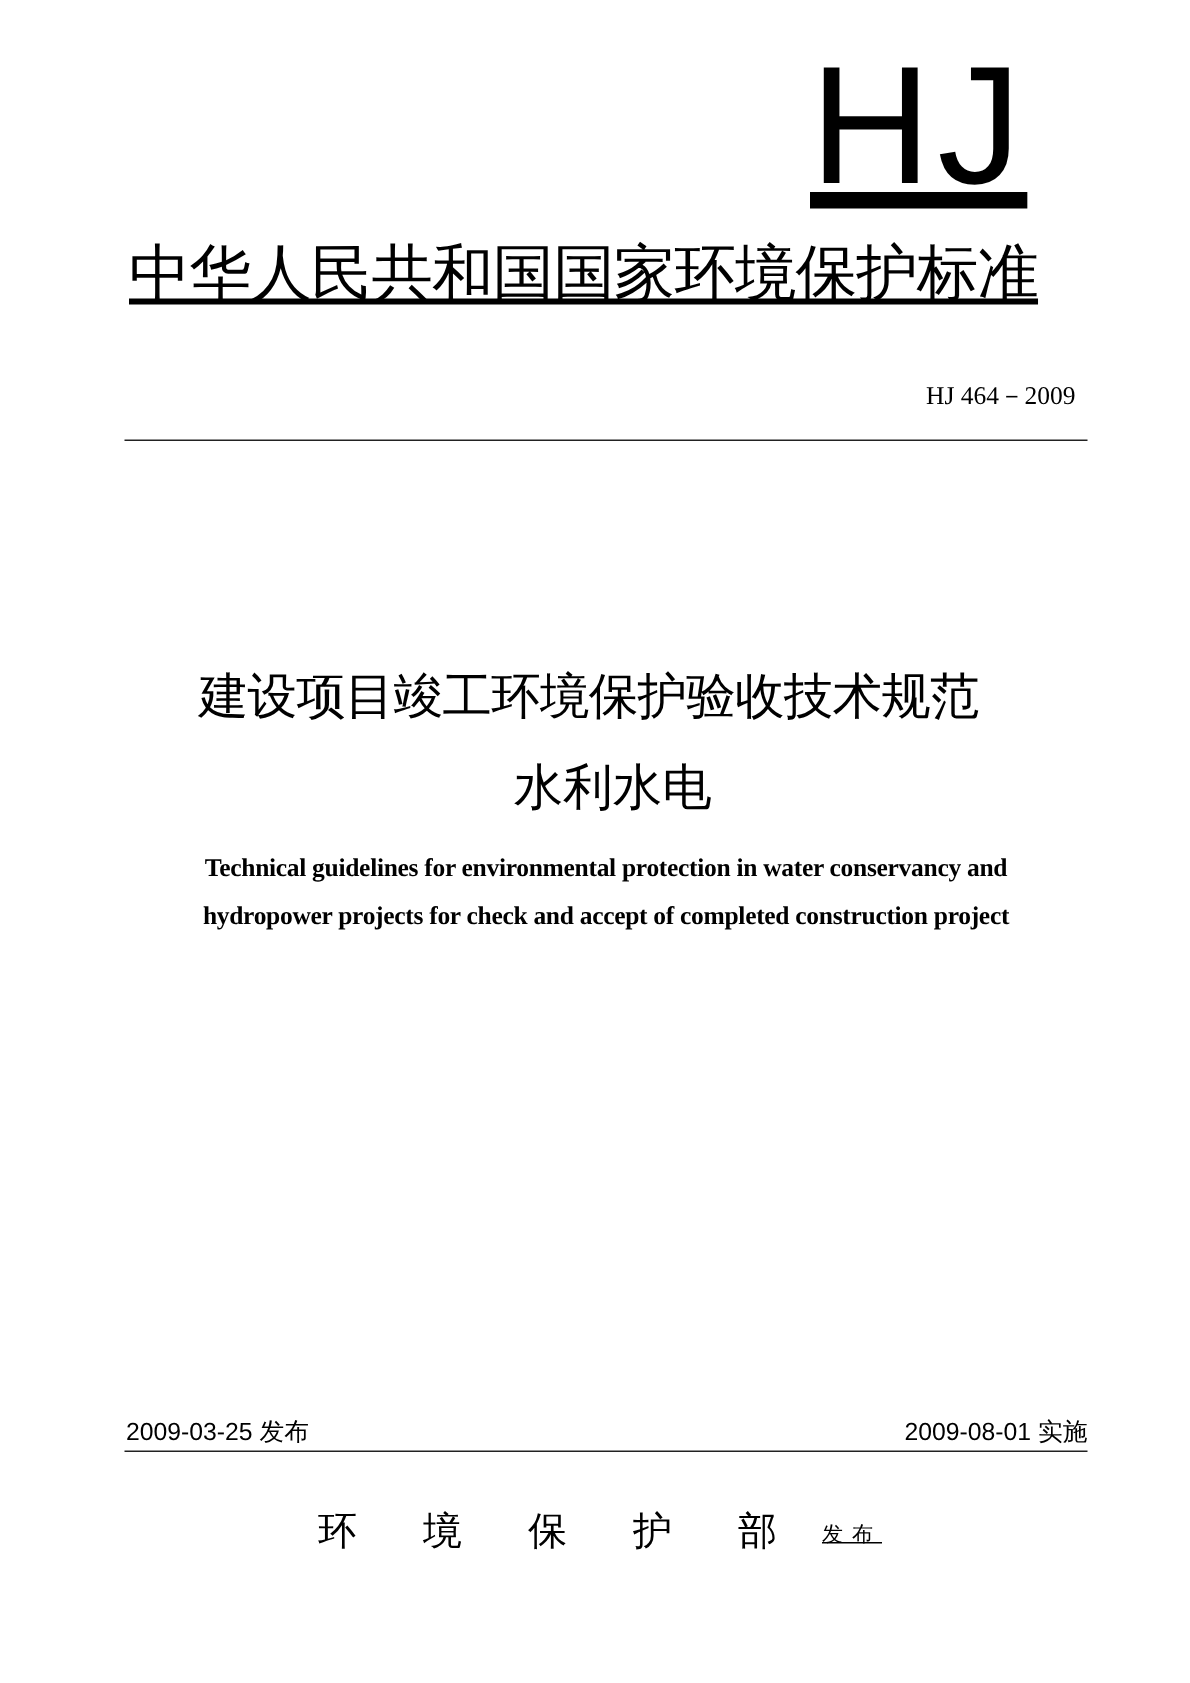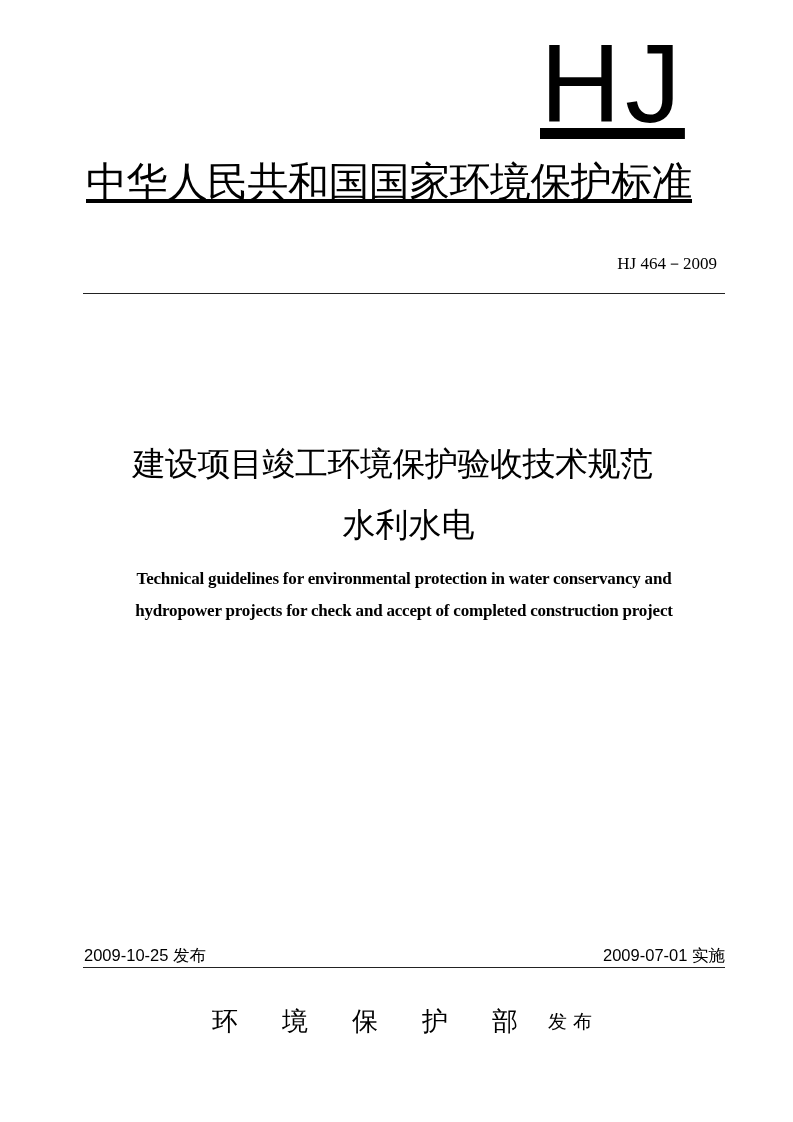--- a/index.html
+++ b/index.html
@@ -16,39 +16,39 @@
   .cn-title-2 { top:505px; left:12px; }
   .en-title { left:0; width:808px; text-align:center; font-family:"Liberation Serif", serif; font-weight:bold; font-size:17px; line-height:20px; letter-spacing:-0.2px; }
   .en-title-1 { top:569px; }
   .en-title-2 { top:601px; }
   .date-left { left:84px; top:945px; font-family:"Liberation Sans", sans-serif; font-size:16.5px; line-height:20px; }
   .date-right { right:68px; top:945px; font-family:"Liberation Sans", sans-serif; font-size:16.5px; line-height:20px; }
   .issuer { top:1006px; left:208px; font-family:"DejaVu Serif", serif; font-size:26px; line-height:30px; }
   .issuer span { display:inline-block; }
   .issuer .ch { width:34px; margin-right:36px; text-align:center; }
   .issuer .ch.last { margin-right:26px; }
-  .issuer .publish { font-family:"Liberation Sans", sans-serif; font-size:19px; letter-spacing:6px; vertical-align:2px; }
+  .issuer .publish { font-family:"Liberation Sans", sans-serif; font-size:14px; letter-spacing:6px; vertical-align:2px;text-decoration:underline; }
 </style>
 </head>
 <body>
 
 <div class="abs hj-logo">HJ</div>
 
 <div class="abs std-title">中华人民共和国国家环境保护标准</div>
 
 <div class="abs std-number">HJ 464－2009</div>
 
 <div class="abs rule rule-top"></div>
 
 <div class="abs cn-title cn-title-1">建设项目竣工环境保护验收技术规范</div>
 <div class="abs cn-title cn-title-2">水利水电</div>
 
 <div class="abs en-title en-title-1">Technical guidelines for environmental protection in water conservancy and</div>
 <div class="abs en-title en-title-2">hydropower projects for check and accept of completed construction project</div>
 
-<div class="abs date-left">2009-10-25 发布</div>
-<div class="abs date-right">2009-07-01 实施</div>
+<div class="abs date-left">2009-03-25 发布</div>
+<div class="abs date-right">2009-08-01 实施</div>
 
 <div class="abs rule rule-bottom"></div>
 
 <div class="abs issuer">
   <span class="ch">环</span><span class="ch">境</span><span class="ch">保</span><span class="ch">护</span><span class="ch last">部</span><span class="publish">发布</span>
 </div>
 
 </body></html>

